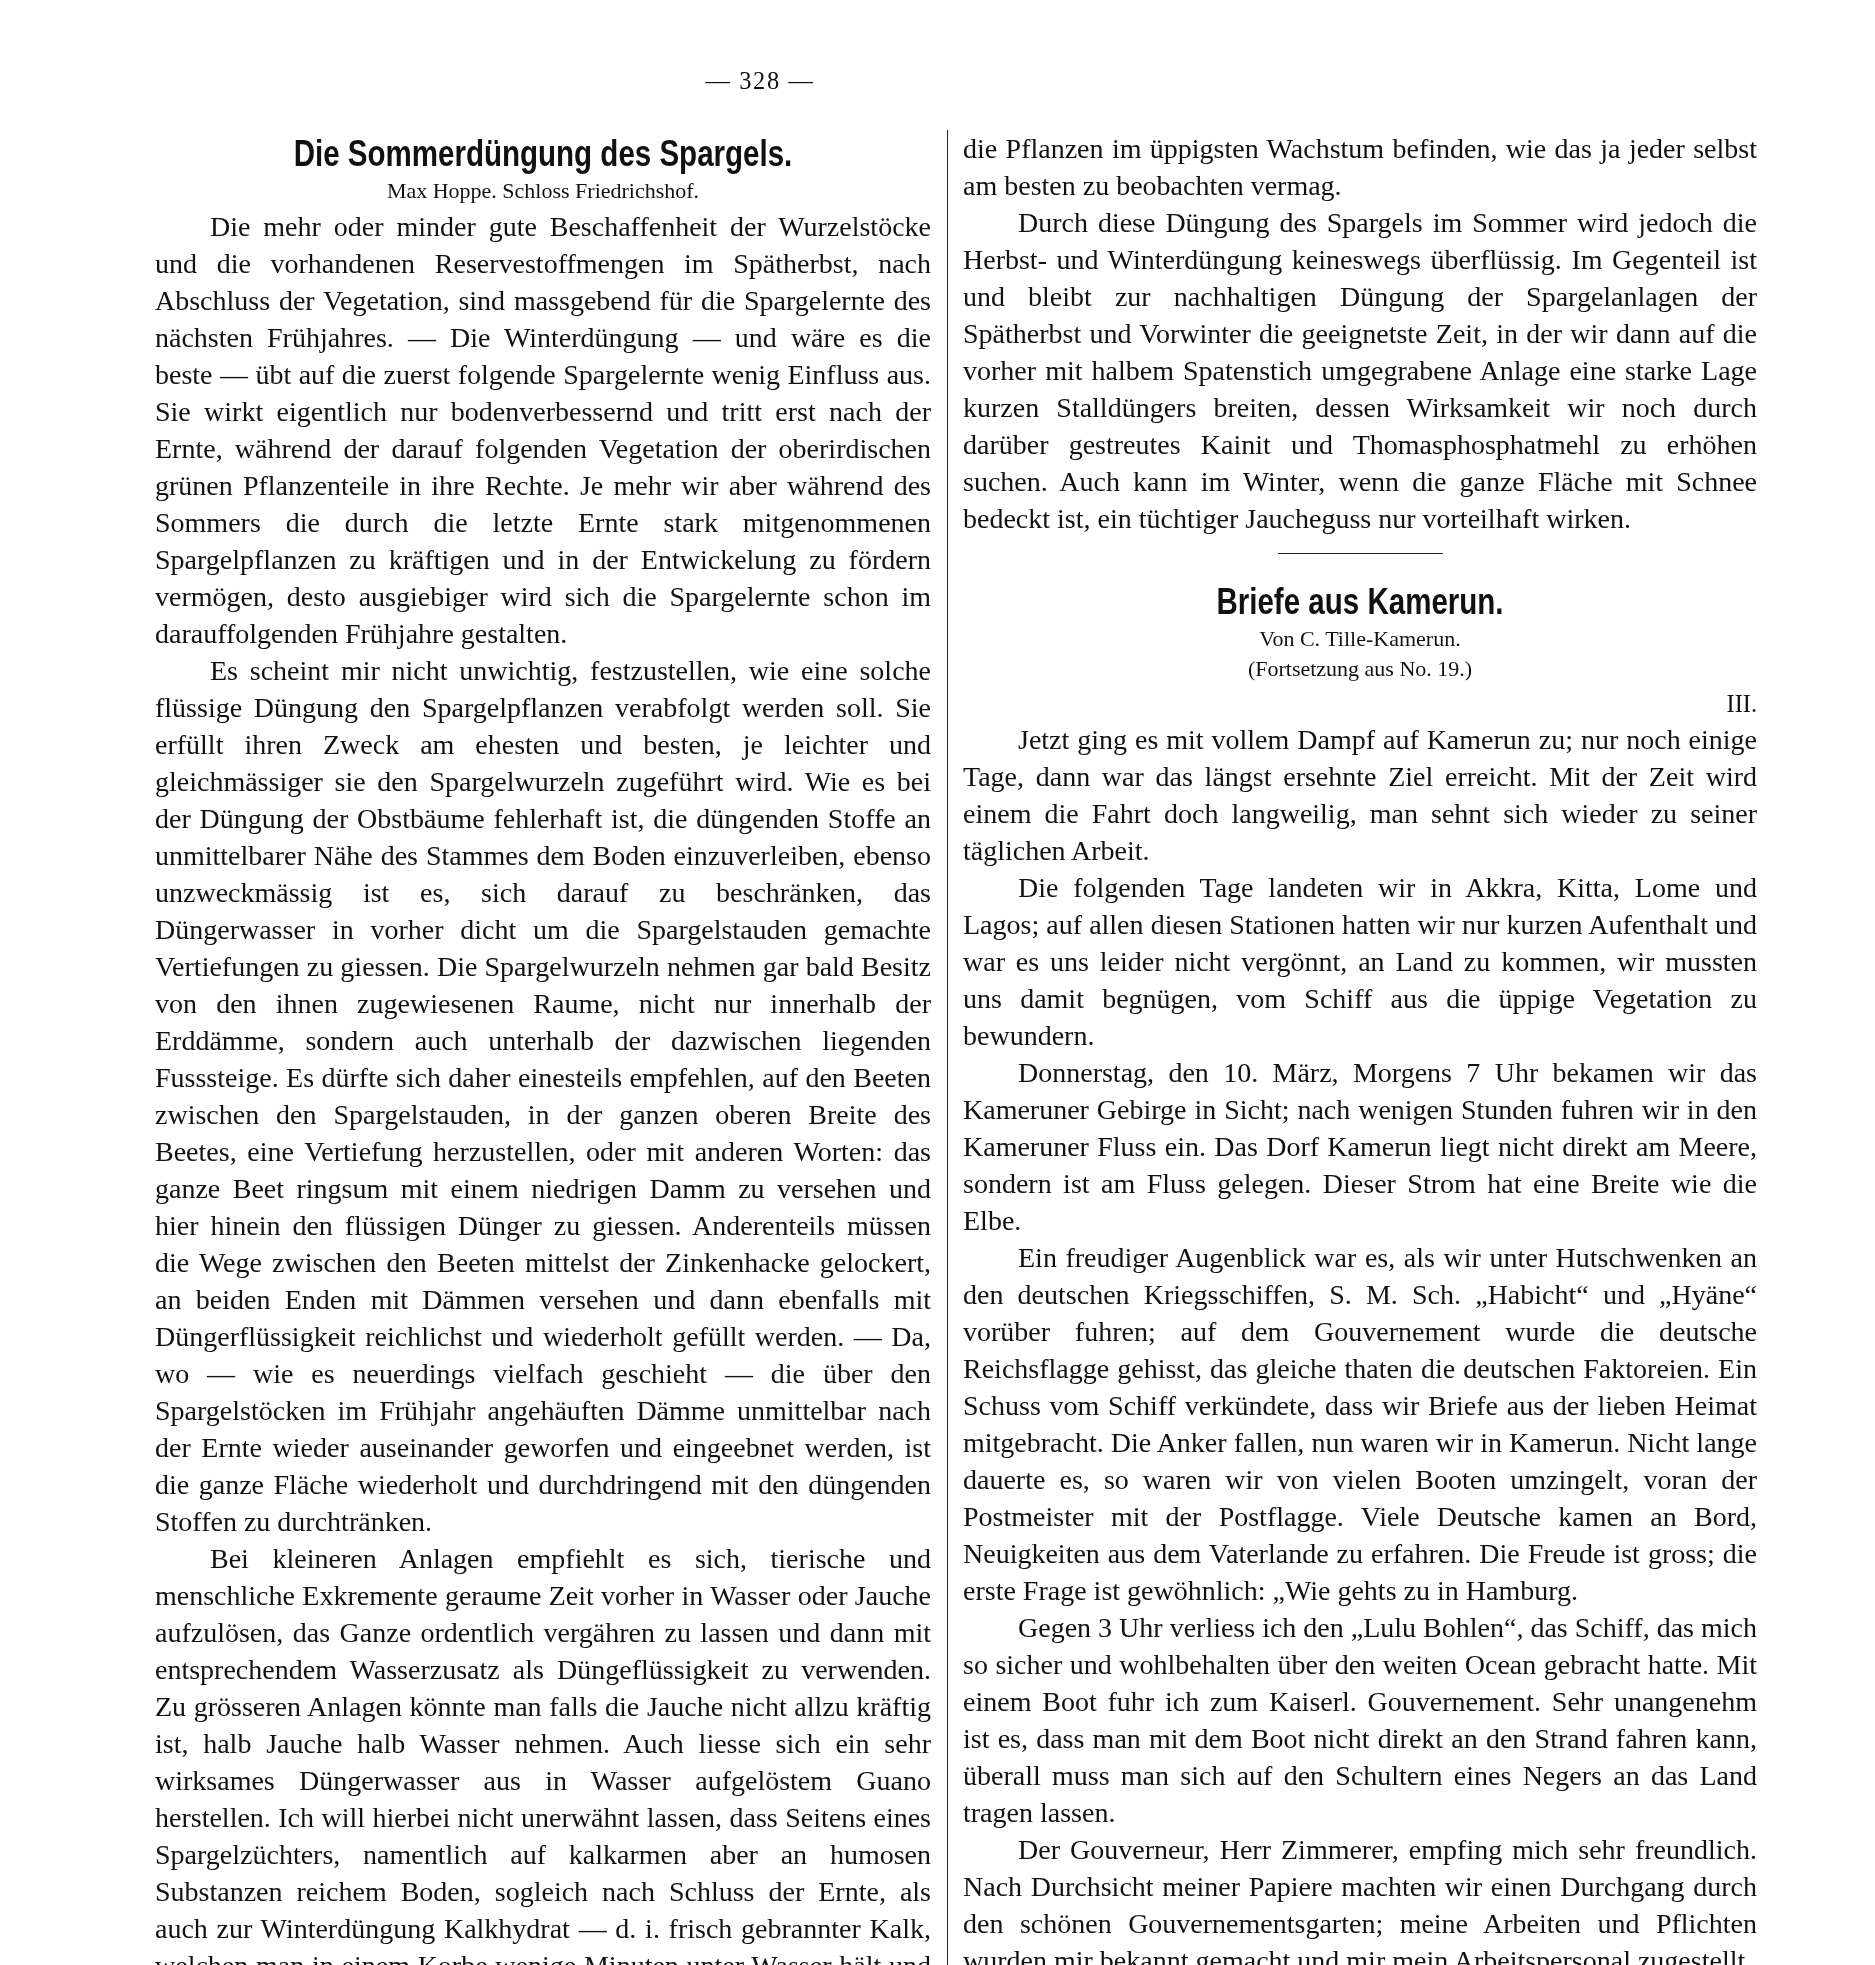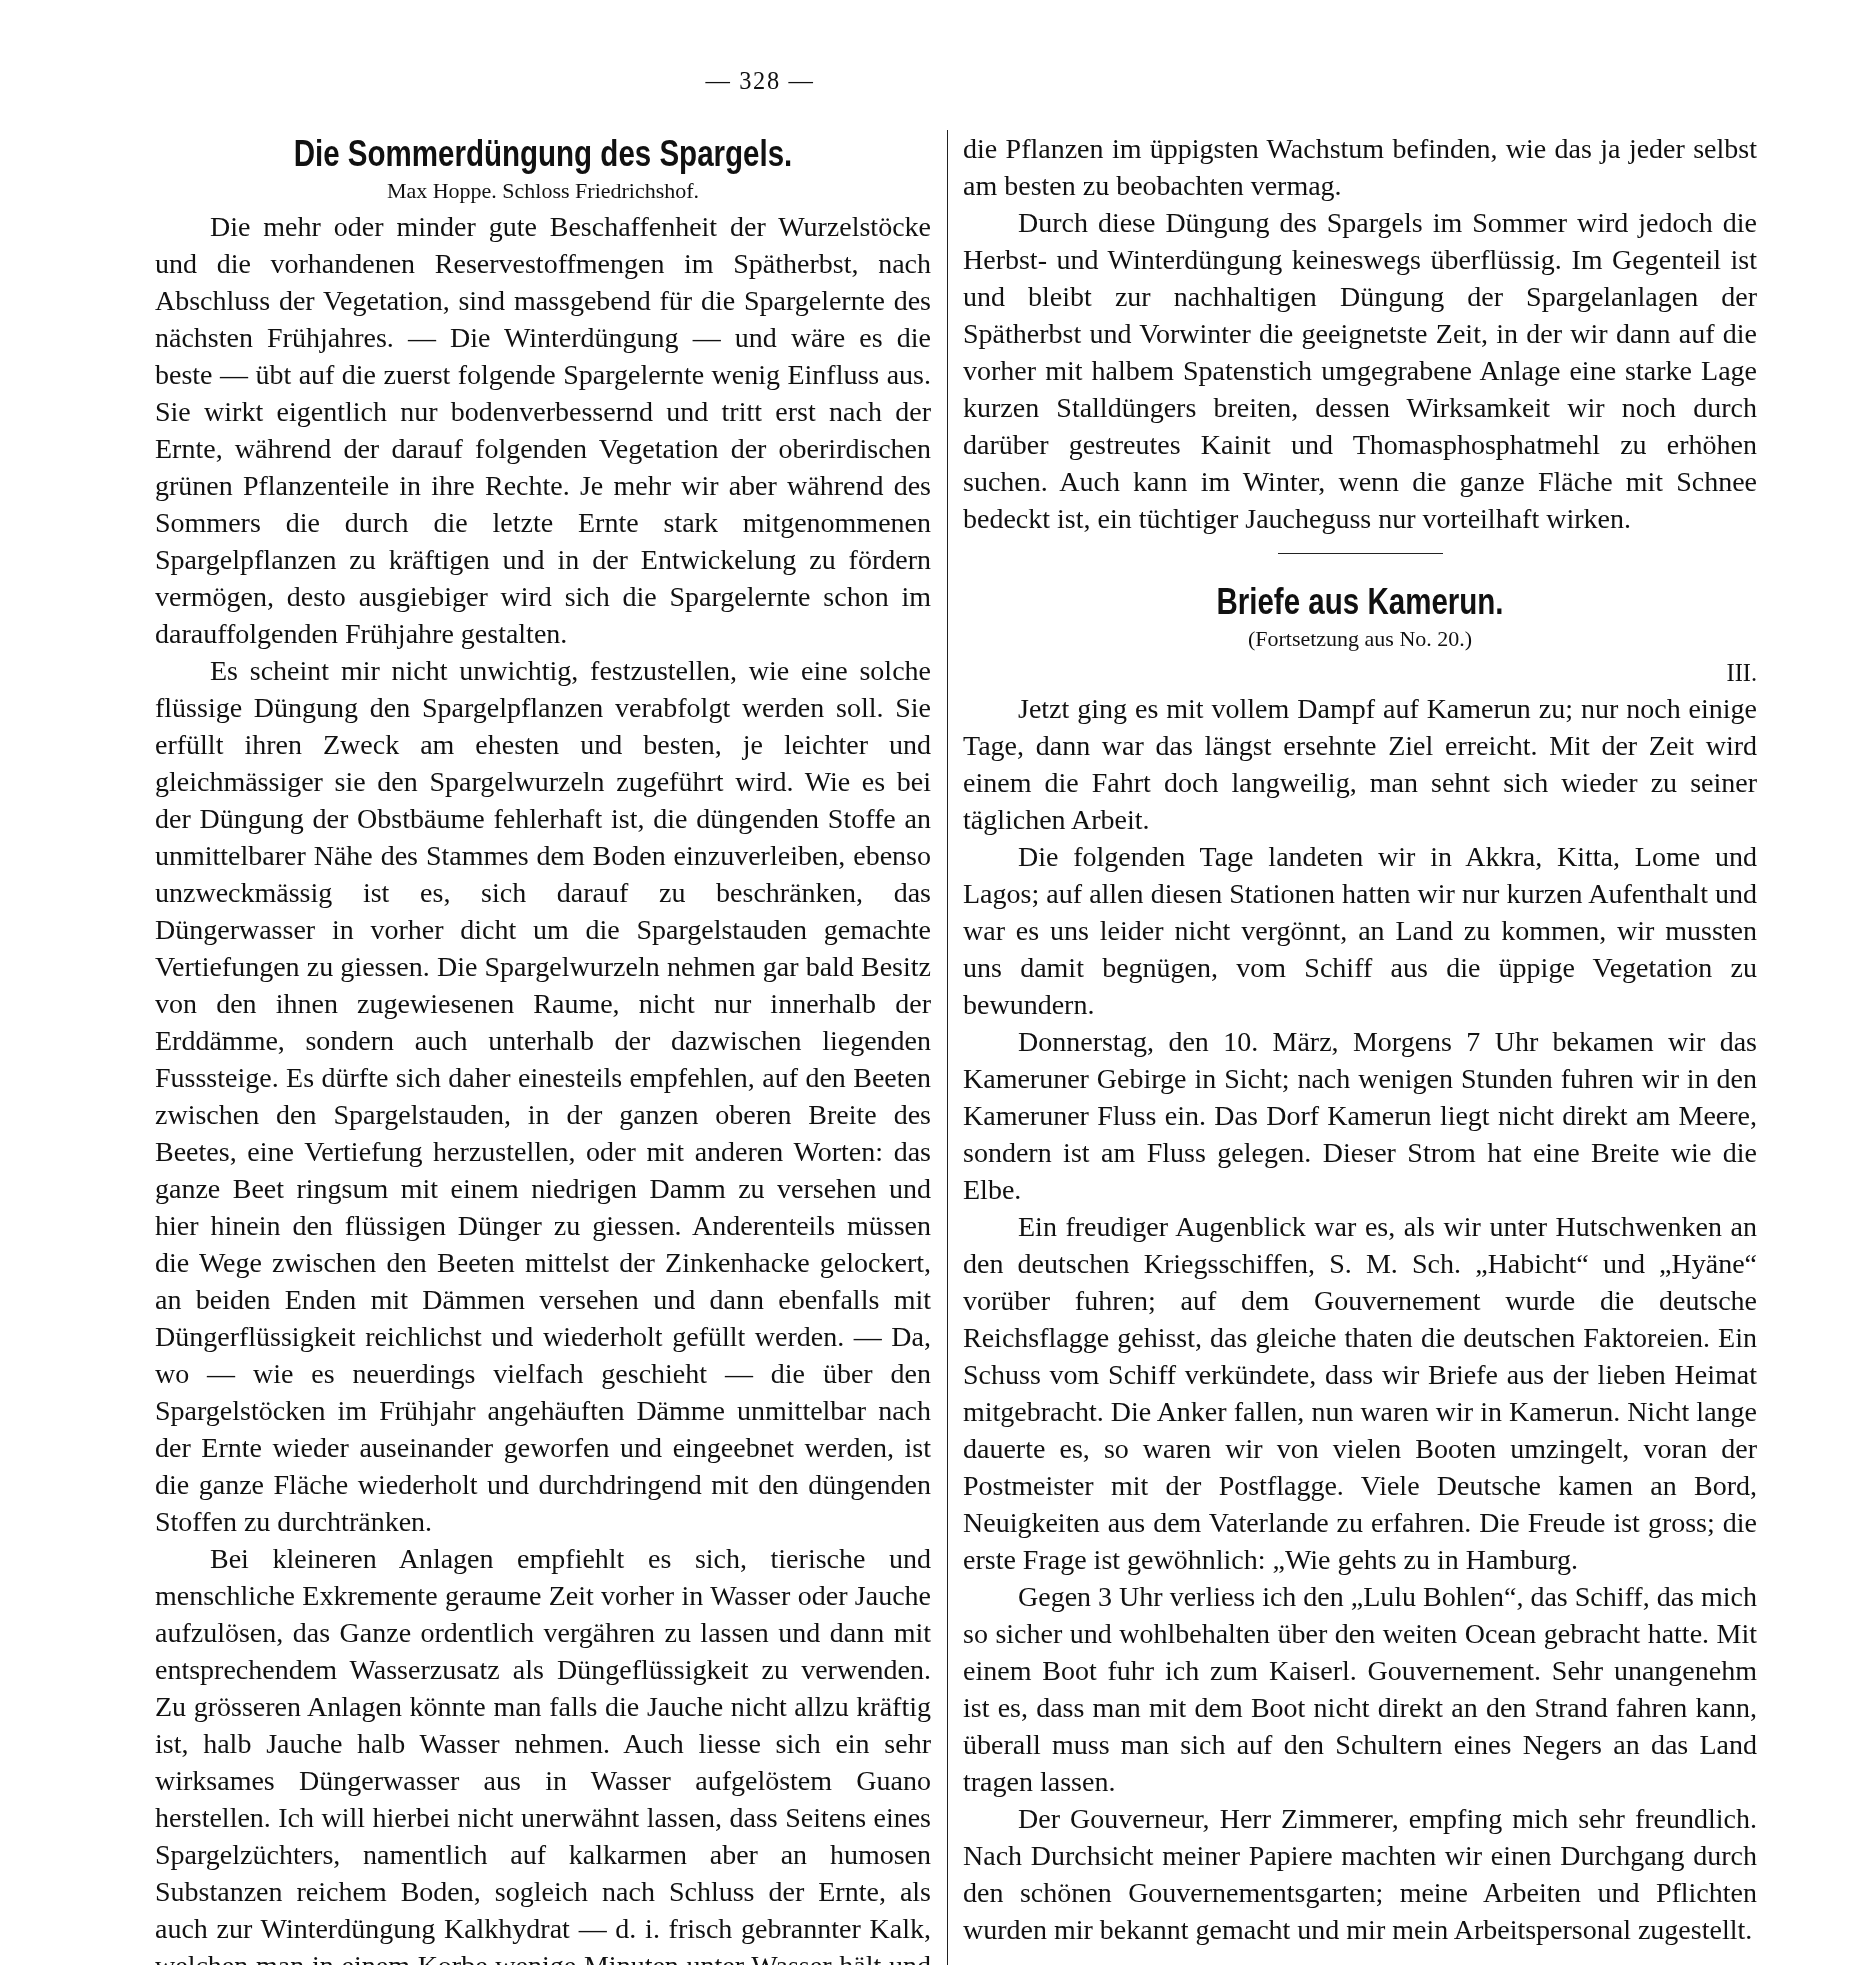--- a/index.html
+++ b/index.html
@@ -30,21 +30,22 @@
   <p class="para">Es scheint mir nicht unwichtig, festzustellen, wie eine solche flüssige Düngung den Spargelpflanzen verabfolgt werden soll. Sie erfüllt ihren Zweck am ehesten und besten, je leichter und gleichmässiger sie den Spargelwurzeln zugeführt wird. Wie es bei der Düngung der Obstbäume fehlerhaft ist, die düngenden Stoffe an unmittelbarer Nähe des Stammes dem Boden einzuverleiben, ebenso unzweckmässig ist es, sich darauf zu beschränken, das Düngerwasser in vorher dicht um die Spargelstauden gemachte Vertiefungen zu giessen. Die Spargelwurzeln nehmen gar bald Besitz von den ihnen zugewiesenen Raume, nicht nur innerhalb der Erddämme, sondern auch unterhalb der dazwischen liegenden Fusssteige. Es dürfte sich daher einesteils empfehlen, auf den Beeten zwischen den Spargelstauden, in der ganzen oberen Breite des Beetes, eine Vertiefung herzustellen, oder mit anderen Worten: das ganze Beet ringsum mit einem niedrigen Damm zu versehen und hier hinein den flüssigen Dünger zu giessen. Anderenteils müssen die Wege zwischen den Beeten mittelst der Zinkenhacke gelockert, an beiden Enden mit Dämmen versehen und dann ebenfalls mit Düngerflüssigkeit reichlichst und wiederholt gefüllt werden. — Da, wo — wie es neuerdings vielfach geschieht — die über den Spargelstöcken im Frühjahr angehäuften Dämme unmittelbar nach der Ernte wieder auseinander geworfen und eingeebnet werden, ist die ganze Fläche wiederholt und durchdringend mit den düngenden Stoffen zu durchtränken.</p>
   <p class="para">Bei kleineren Anlagen empfiehlt es sich, tierische und menschliche Exkremente geraume Zeit vorher in Wasser oder Jauche aufzulösen, das Ganze ordentlich vergähren zu lassen und dann mit entsprechendem Wasserzusatz als Düngeflüssigkeit zu verwenden. Zu grösseren Anlagen könnte man falls die Jauche nicht allzu kräftig ist, halb Jauche halb Wasser nehmen. Auch liesse sich ein sehr wirksames Düngerwasser aus in Wasser aufgelöstem Guano herstellen. Ich will hierbei nicht unerwähnt lassen, dass Seitens eines Spargelzüchters, namentlich auf kalkarmen aber an humosen Substanzen reichem Boden, sogleich nach Schluss der Ernte, als auch zur Winterdüngung Kalkhydrat — d. i. frisch gebrannter Kalk, welchen man in einem Korbe wenige Minuten unter Wasser hält und nachher an der Luft zu einem feinen Pulver zerfallen lässt — zur Verwendung warm empfohlen wird. Dieses Kalkpulver müsste über die ganze Anlage gleichmässig gestreut und dann mit der Hacke untergehackt werden.</p>
 
 </div>
 
 <div class="column col-right">
   <p class="para cont">die Pflanzen im üppigsten Wachstum befinden, wie das ja jeder selbst am besten zu beobachten vermag.</p>
   <p class="para">Durch diese Düngung des Spargels im Sommer wird jedoch die Herbst- und Winterdüngung keineswegs überflüssig. Im Gegenteil ist und bleibt zur nachhaltigen Düngung der Spargelanlagen der Spätherbst und Vorwinter die geeignetste Zeit, in der wir dann auf die vorher mit halbem Spatenstich umgegrabene Anlage eine starke Lage kurzen Stalldüngers breiten, dessen Wirksamkeit wir noch durch darüber gestreutes Kainit und Thomasphosphatmehl zu erhöhen suchen. Auch kann im Winter, wenn die ganze Fläche mit Schnee bedeckt ist, ein tüchtiger Jaucheguss nur vorteilhaft wirken.</p>
   <div class="rule"></div>
   <h1 class="title">Briefe aus Kamerun.</h1>
-  <p class="byline">(Fortsetzung aus No. 20.)</p>
+  <p class="byline">Von C. Tille-Kamerun.</p>
+  <p class="byline">(Fortsetzung aus No. 19.)</p>
   <p class="section-num">III.</p>
   <p class="para">Jetzt ging es mit vollem Dampf auf Kamerun zu; nur noch einige Tage, dann war das längst ersehnte Ziel erreicht. Mit der Zeit wird einem die Fahrt doch langweilig, man sehnt sich wieder zu seiner täglichen Arbeit.</p>
   <p class="para">Die folgenden Tage landeten wir in Akkra, Kitta, Lome und Lagos; auf allen diesen Stationen hatten wir nur kurzen Aufenthalt und war es uns leider nicht vergönnt, an Land zu kommen, wir mussten uns damit begnügen, vom Schiff aus die üppige Vegetation zu bewundern.</p>
   <p class="para">Donnerstag, den 10. März, Morgens 7 Uhr bekamen wir das Kameruner Gebirge in Sicht; nach wenigen Stunden fuhren wir in den Kameruner Fluss ein. Das Dorf Kamerun liegt nicht direkt am Meere, sondern ist am Fluss gelegen. Dieser Strom hat eine Breite wie die Elbe.</p>
   <p class="para">Ein freudiger Augenblick war es, als wir unter Hutschwenken an den deutschen Kriegsschiffen, S. M. Sch. „Habicht“ und „Hyäne“ vorüber fuhren; auf dem Gouvernement wurde die deutsche Reichsflagge gehisst, das gleiche thaten die deutschen Faktoreien. Ein Schuss vom Schiff verkündete, dass wir Briefe aus der lieben Heimat mitgebracht. Die Anker fallen, nun waren wir in Kamerun. Nicht lange dauerte es, so waren wir von vielen Booten umzingelt, voran der Postmeister mit der Postflagge. Viele Deutsche kamen an Bord, Neuigkeiten aus dem Vaterlande zu erfahren. Die Freude ist gross; die erste Frage ist gewöhnlich: „Wie gehts zu in Hamburg.</p>
   <p class="para">Gegen 3 Uhr verliess ich den „Lulu Bohlen“, das Schiff, das mich so sicher und wohlbehalten über den weiten Ocean gebracht hatte. Mit einem Boot fuhr ich zum Kaiserl. Gouvernement. Sehr unangenehm ist es, dass man mit dem Boot nicht direkt an den Strand fahren kann, überall muss man sich auf den Schultern eines Negers an das Land tragen lassen.</p>
   <p class="para">Der Gouverneur, Herr Zimmerer, empfing mich sehr freundlich. Nach Durchsicht meiner Papiere machten wir einen Durchgang durch den schönen Gouvernementsgarten; meine Arbeiten und Pflichten wurden mir bekannt gemacht und mir mein Arbeitspersonal zugestellt.</p>
 
 </div>
 

